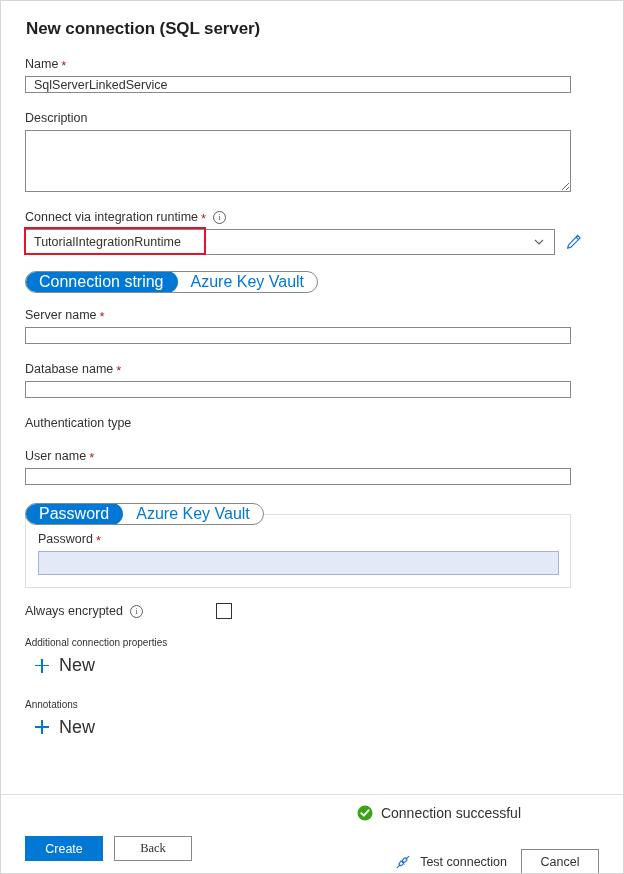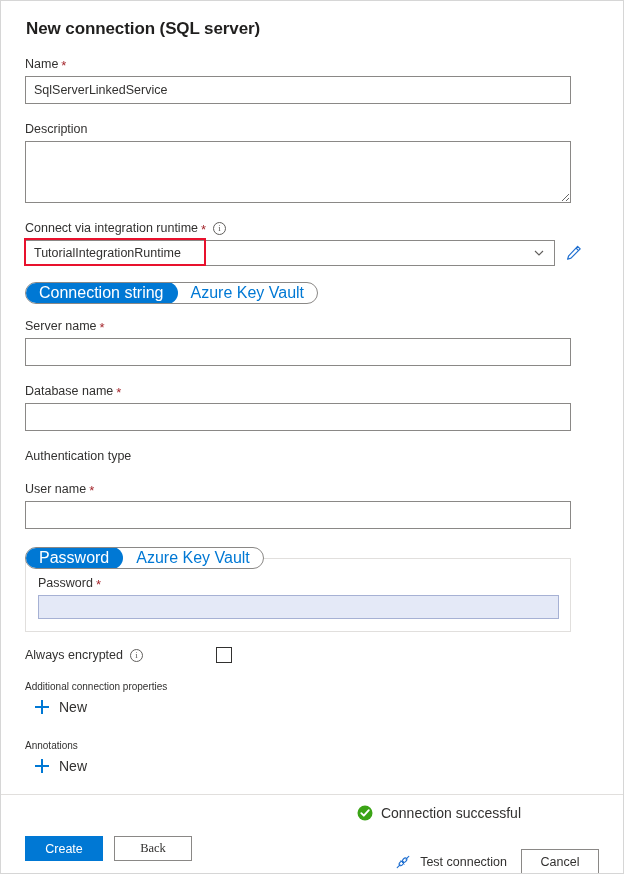--- a/index.html
+++ b/index.html
@@ -69,21 +69,21 @@
     color: #605e5c;
     font-size: 9px;
     font-family: "Liberation Serif", serif;
     line-height: 1;
     box-sizing: border-box;
   }
   .info-icon::after { content: "i"; position: relative; top: 0px; }
 
   .textbox {
     width: 546px;
-    height: 28px;
+    height: 17px;
     box-sizing: border-box;
     border: 1px solid #8a8886;
     background: #ffffff;
     font-family: inherit;
     font-size: 12.5px;
     color: #323130;
     padding: 0 8px;
     line-height: 22px;
     display: block;
     outline: none;
@@ -252,21 +252,21 @@
     flex: none;
   }
   .plus-icon::before, .plus-icon::after {
     content: "";
     position: absolute;
     background: #0078d4;
   }
   .plus-icon::before { left: 0; right: 0; top: 6px; height: 1.5px; }
   .plus-icon::after { top: 0; bottom: 0; left: 6px; width: 1.5px; }
   .new-label {
-    font-size: 14px;
+    font-size: 18px;
     color: #323130;
     margin-left: 10px;
   }
 
   
   .footer {
     position: absolute;
     left: 0; right: 0;
     top: 793px;
     height: 80px;

